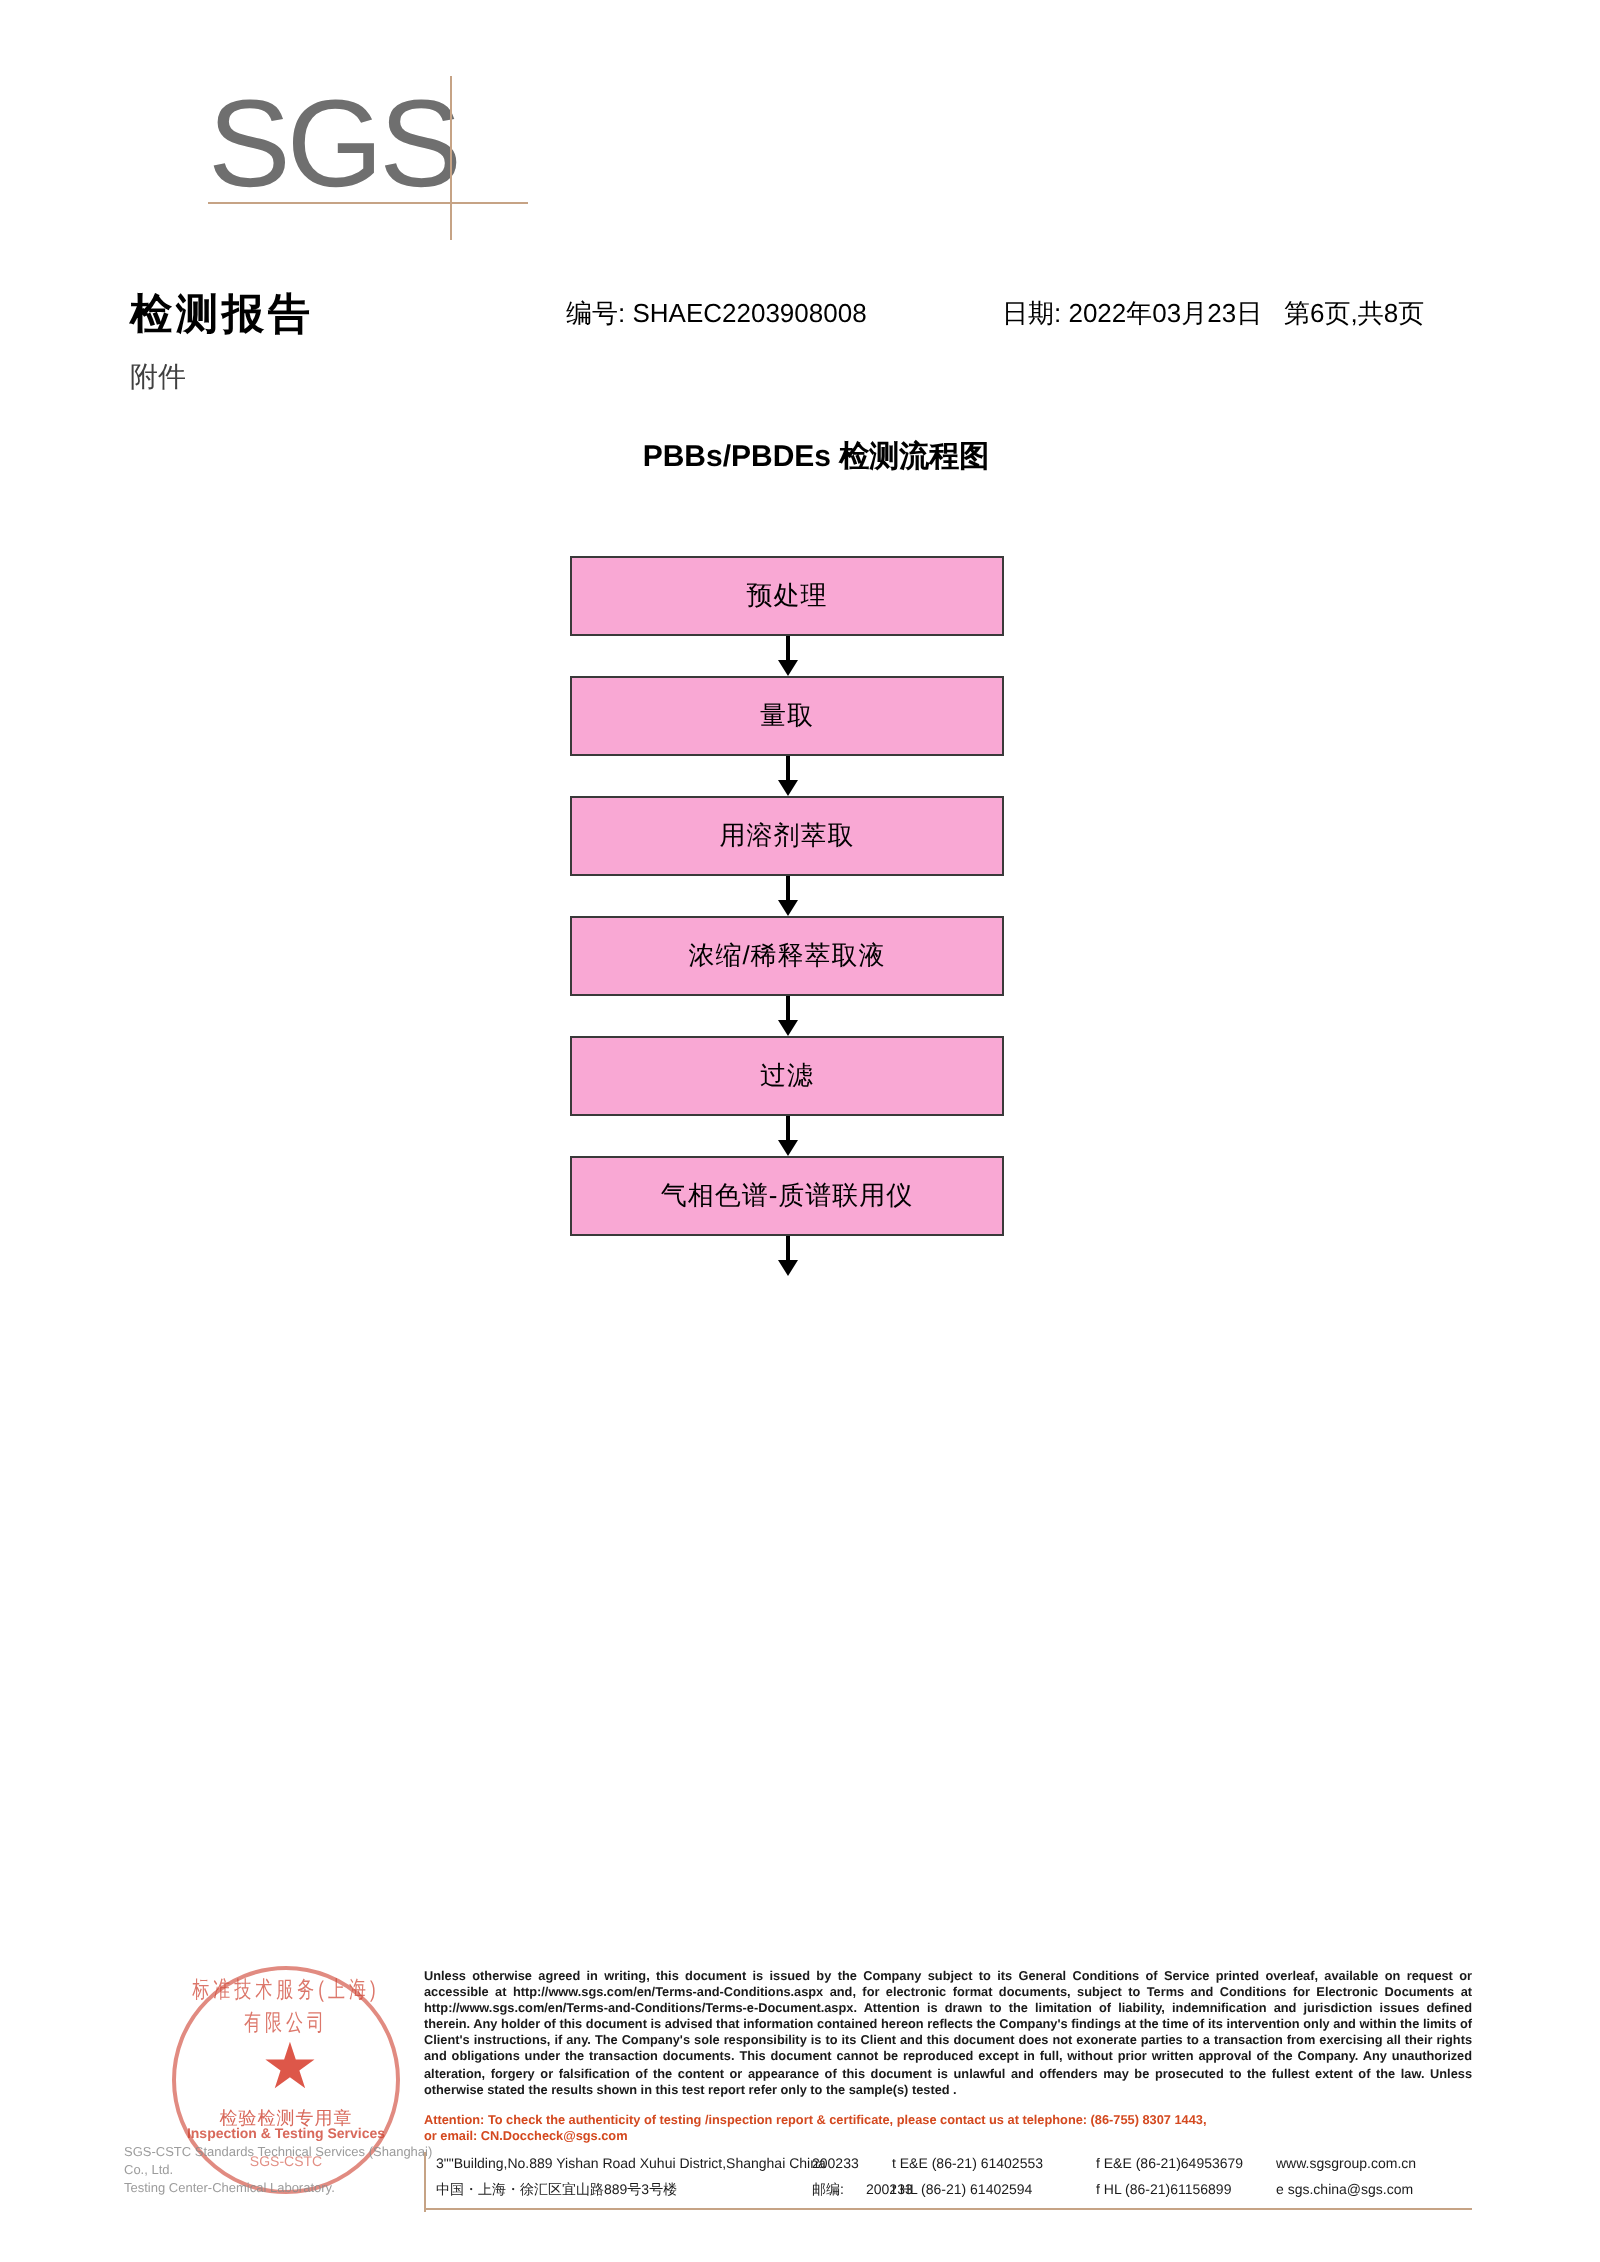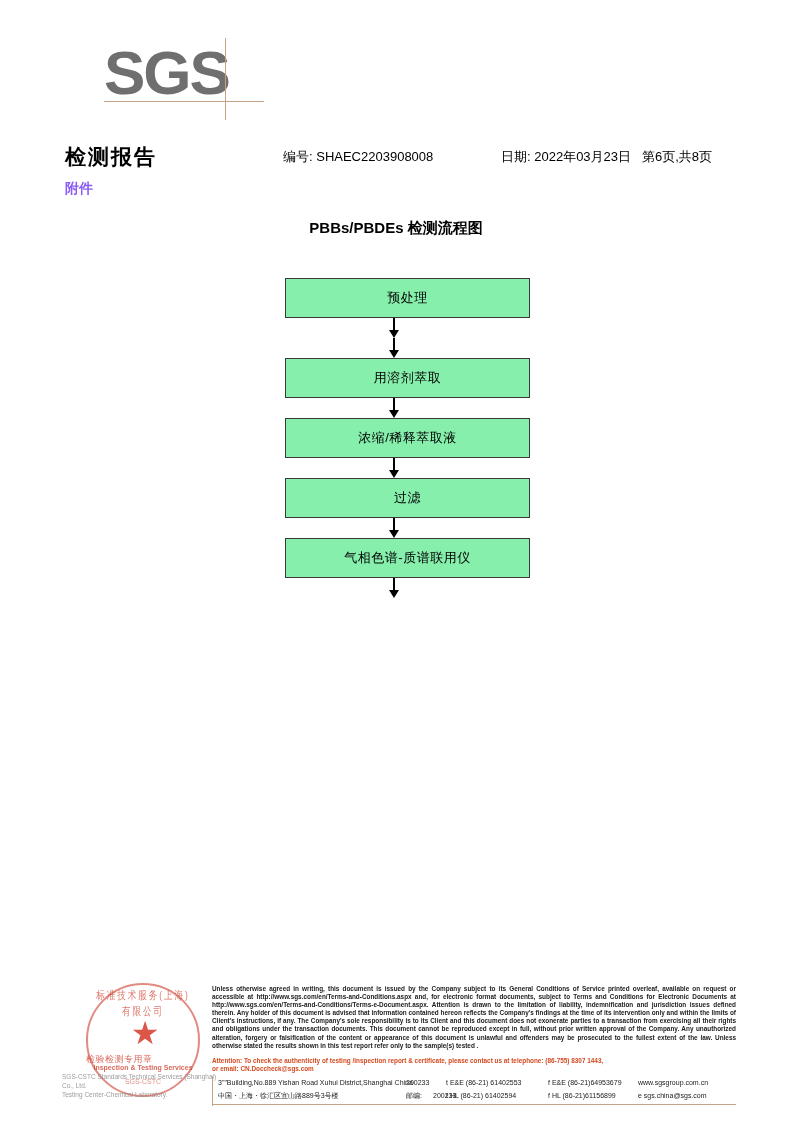--- a/index.html
+++ b/index.html
@@ -26,21 +26,21 @@
     left: 104px;
     top: 38px;
     width: 150px;
     height: 82px;
   }
   .logo-text {
     position: absolute;
     left: 0;
     top: 0;
     font-family: "Liberation Sans", "DejaVu Sans", sans-serif;
-    font-weight: bold;
+    font-weight: normal;
     font-size: 62px;
     letter-spacing: -2px;
     color: #6f6f6f;
     line-height: 70px;
   }
   .logo-vline {
     position: absolute;
     left: 121px;
     top: 0px;
     width: 1px;
@@ -64,22 +64,21 @@
     font-size: 21px;
     font-weight: bold;
     letter-spacing: 2px;
     color: #000;
   }
   .hdr-attach {
     position: absolute;
     left: 65px;
     top: 180px;
     font-size: 14px;
-    color: #8b5cf6;
-    font-weight: bold;
+    color: #404040;
   }
   .hdr-no {
     position: absolute;
     left: 283px;
     top: 148px;
     font-size: 13px;
     color: #000;
     white-space: nowrap;
   }
   .hdr-date {
@@ -95,41 +94,41 @@
     left: 642px;
     top: 148px;
     font-size: 13px;
     color: #000;
     white-space: nowrap;
   }
 
   
   .flow-title {
     position: absolute;
-    left: 4px;
+    left: 16px;
     top: 219px;
     width: 784px;
     text-align: center;
     font-size: 15px;
     font-weight: bold;
     color: #000;
   }
   .flow {
     position: absolute;
     left: 285px;
     top: 278px;
     width: 217px;
   }
   .flow-node {
     position: relative;
-    width: 245px;
+    width: 217px;
     height: 40px;
     border: 1px solid #3a3a3a;
     box-sizing: border-box;
-    background: #86efac;
+    background: #f9a8d4;
     display: flex;
     align-items: center;
     justify-content: center;
     font-size: 13px;
     color: #000;
     letter-spacing: 0.5px;
   }
   .flow-arrow {
     position: relative;
     width: 217px;
@@ -185,20 +184,21 @@
     font-size: 32px;
     line-height: 32px;
     text-align: center;
     opacity: 0.85;
   }
   .seal-cn {
     position: absolute;
     left: 0;
     top: 70px;
     width: 114px;
+    text-align: center;
     font-size: 9px;
     color: #cf4433;
     opacity: 0.8;
     letter-spacing: 0.5px;
   }
   .seal-en {
     position: absolute;
     left: 0;
     top: 81px;
     width: 114px;
@@ -331,20 +331,21 @@
   <div class="hdr-page">第6页,共8页</div>
 
   <div class="flow-title">PBBs/PBDEs 检测流程图</div>
 
   <div class="flow">
     <div class="flow-node">预处理</div>
     <div class="flow-arrow">
       <div class="shaft"></div>
         <div class="head"></div>
     </div>
+    <div class="flow-node">量取</div>
     <div class="flow-arrow">
       <div class="shaft"></div>
         <div class="head"></div>
     </div>
     <div class="flow-node">用溶剂萃取</div>
     <div class="flow-arrow">
       <div class="shaft"></div>
         <div class="head"></div>
     </div>
     <div class="flow-node">浓缩/稀释萃取液</div>

